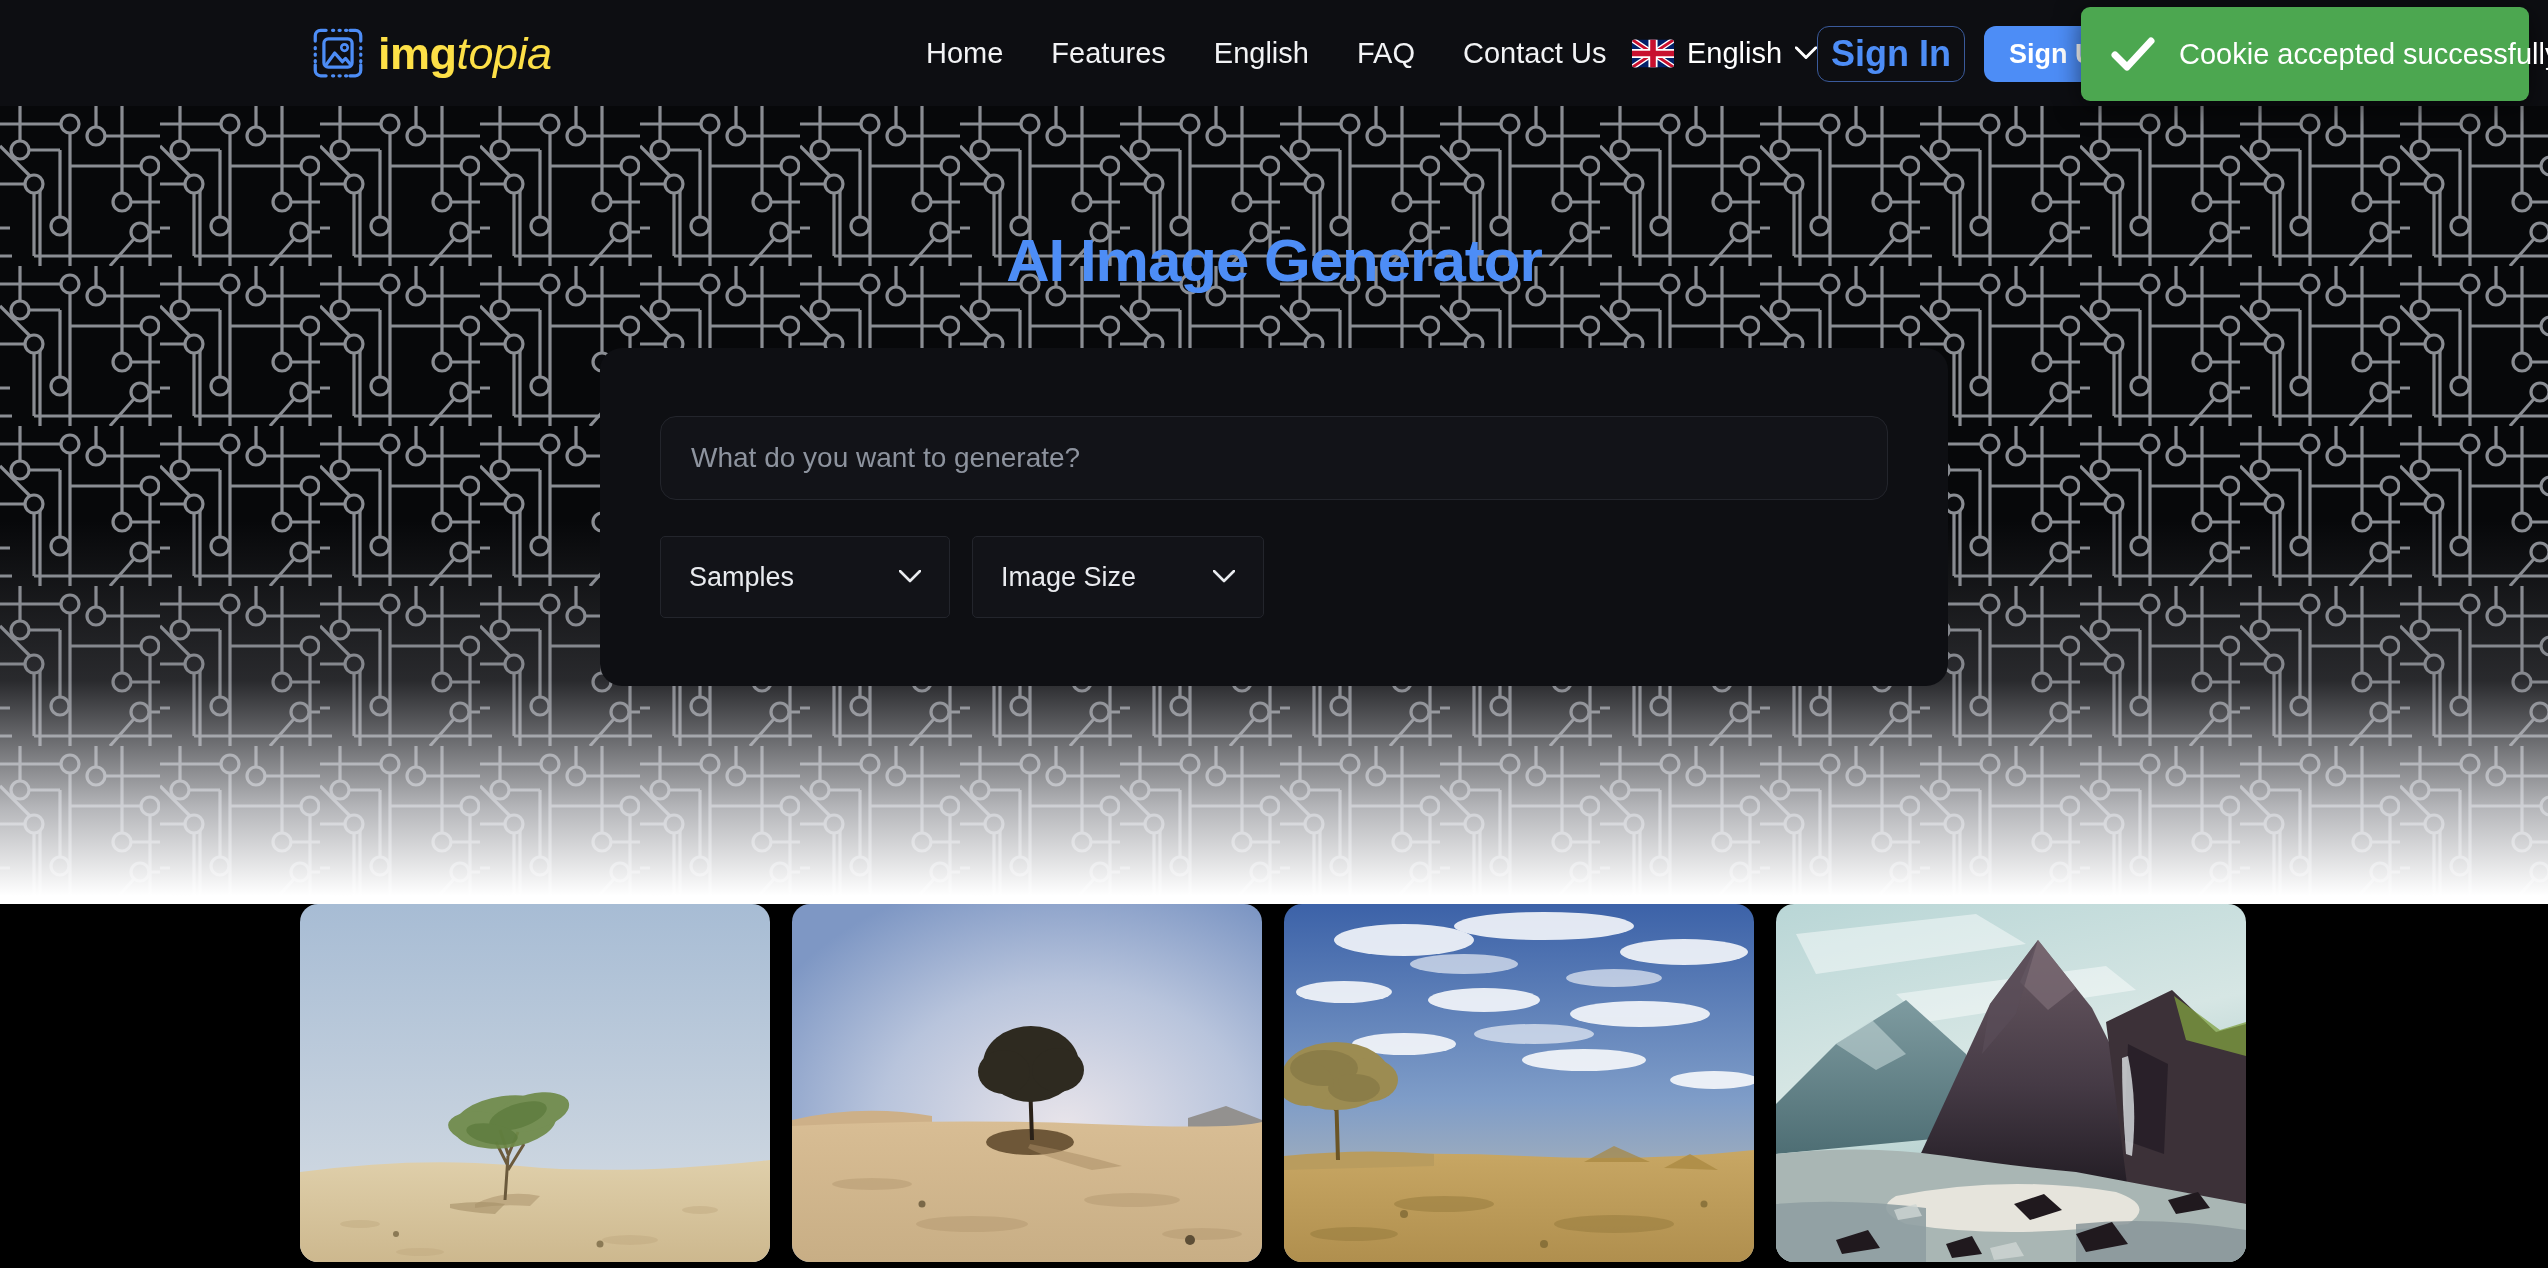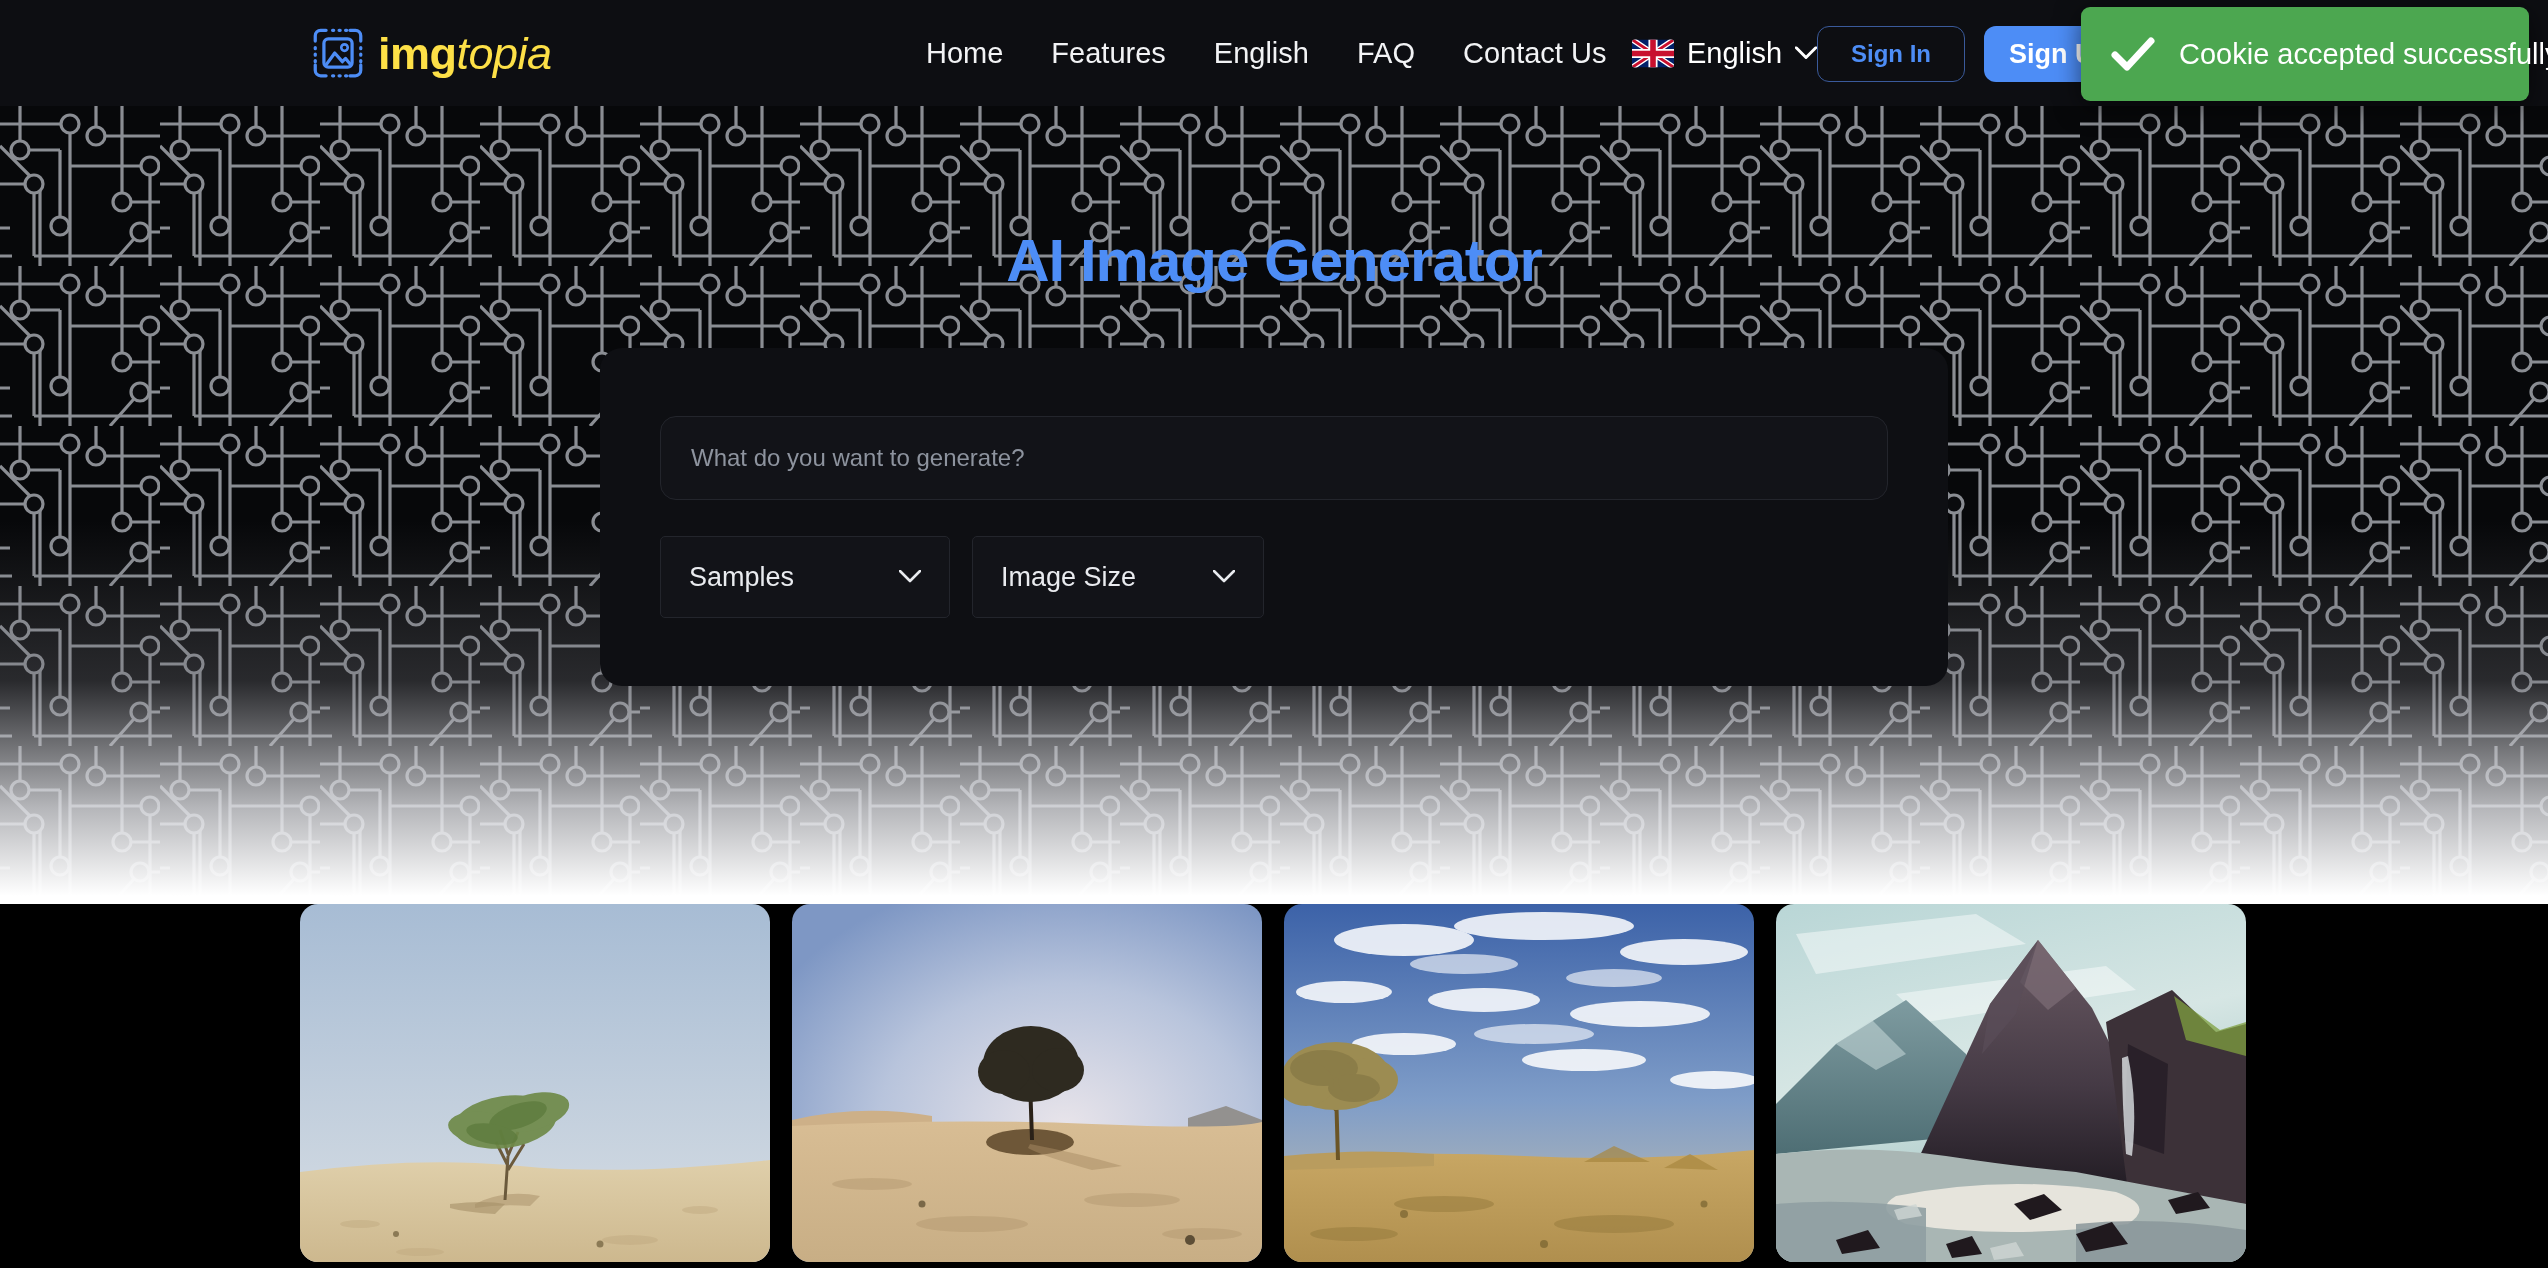--- a/index.html
+++ b/index.html
@@ -27,21 +27,21 @@
   .nav a { color:#f2f3f5; font-size:29px; text-decoration:none; white-space:nowrap; }
 
   .lang { position:absolute; left:1632px; top:50%; transform:translateY(-50%); display:flex; align-items:center; gap:13px; cursor:pointer; }
   .flag { width:42px; height:28px; border-radius:3px; overflow:hidden; display:block; }
   .lang-label { color:#ffffff; font-size:29px; }
   .chev { display:block; }
 
   .btn-signin {
     position:absolute; left:1817px; top:26px; width:148px; height:56px;
     border:1.5px solid #3a5a9b; border-radius:12px; background:transparent;
-    color:#4d8df6; font-size:24px; font-weight:700; font-family:inherit;
+    color:#4d8df6; font-size:36px; font-weight:700; font-family:inherit;
     cursor:pointer; display:flex; align-items:center; justify-content:center;
   }
   .btn-signup {
     position:absolute; left:1984px; top:26px; width:152px; height:56px;
     border:none; border-radius:12px; background:#4d8df6;
     color:#ffffff; font-size:27px; font-weight:700; font-family:inherit;
     cursor:pointer; display:flex; align-items:center; justify-content:center;
     white-space:nowrap; overflow:hidden;
   }
 
@@ -84,21 +84,21 @@
   }
 
   
   .panel {
     position:absolute; top:348px; left:600px; width:1348px; height:338px;
     background:#0e0f13; border-radius:22px; z-index:5; padding:0;
   }
   .prompt {
     position:absolute; top:68px; left:60px; width:1228px; height:84px;
     background:#121318; border:1.5px solid #23252c; border-radius:16px;
-    color:#c8ccd4; font-size:24px; font-family:inherit;
+    color:#c8ccd4; font-size:28px; font-family:inherit;
     padding:0 30px; outline:none;
   }
   .prompt::placeholder { color:#8d939e; }
 
   .controls { position:absolute; top:188px; left:60px; display:flex; align-items:center; gap:22px; }
   .select {
     position:relative; height:82px; background:#121318;
     border:1.5px solid #23252c; border-radius:5px;
     display:flex; align-items:center; justify-content:space-between;
     padding:0 28px; cursor:pointer; font-size:27px; color:#e9ebef;

